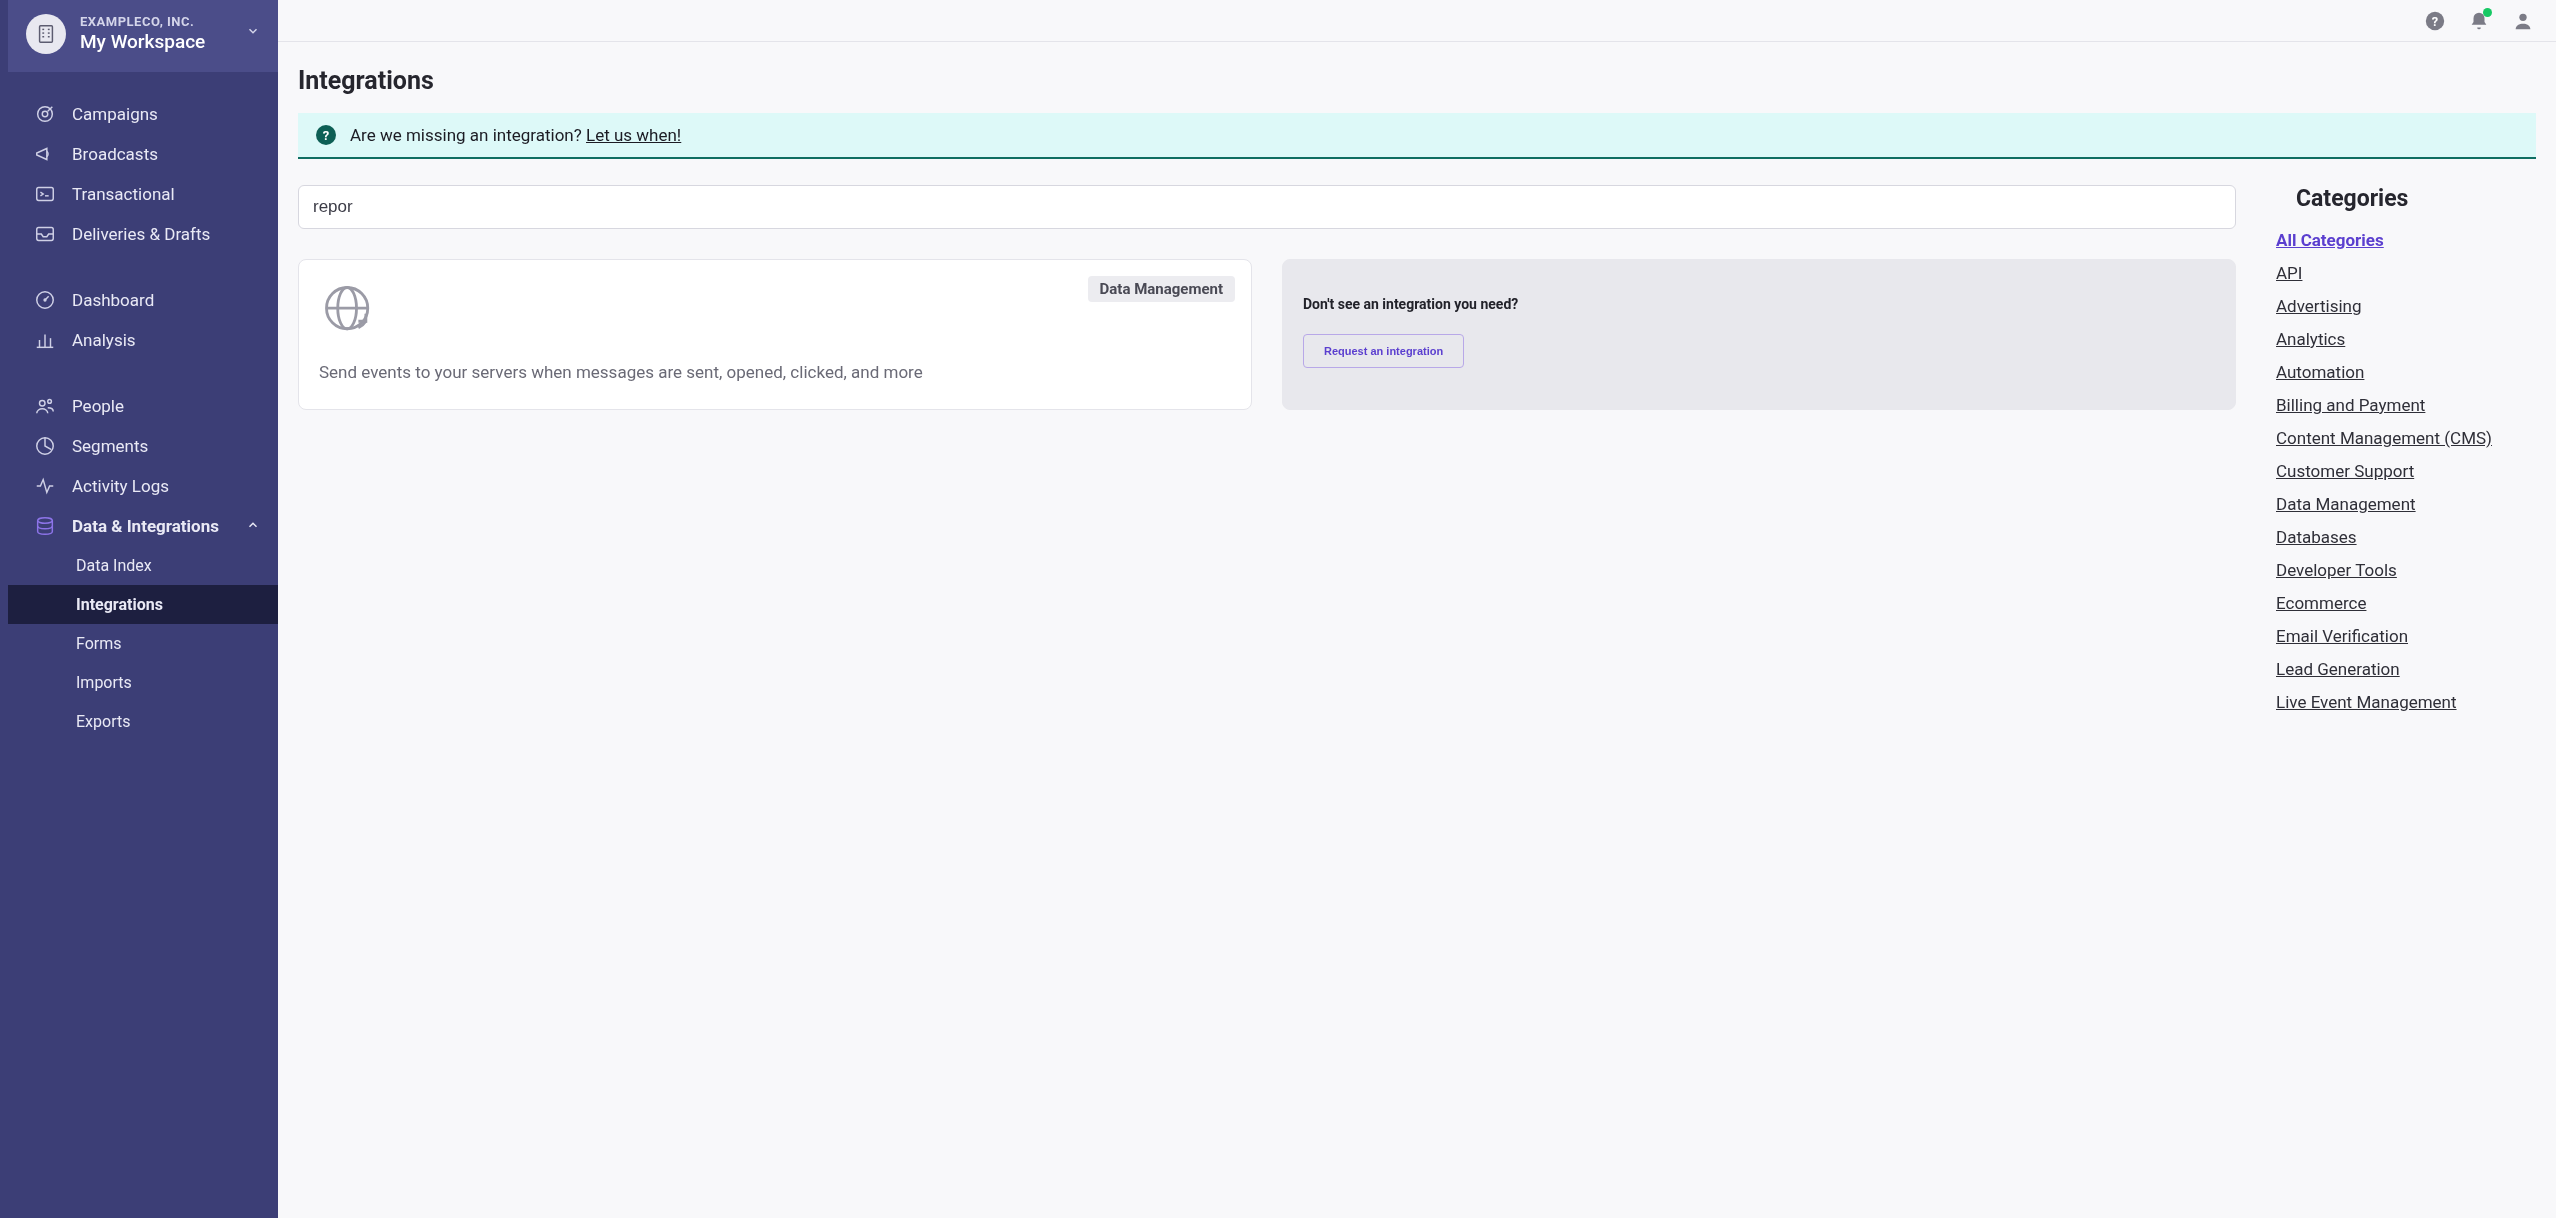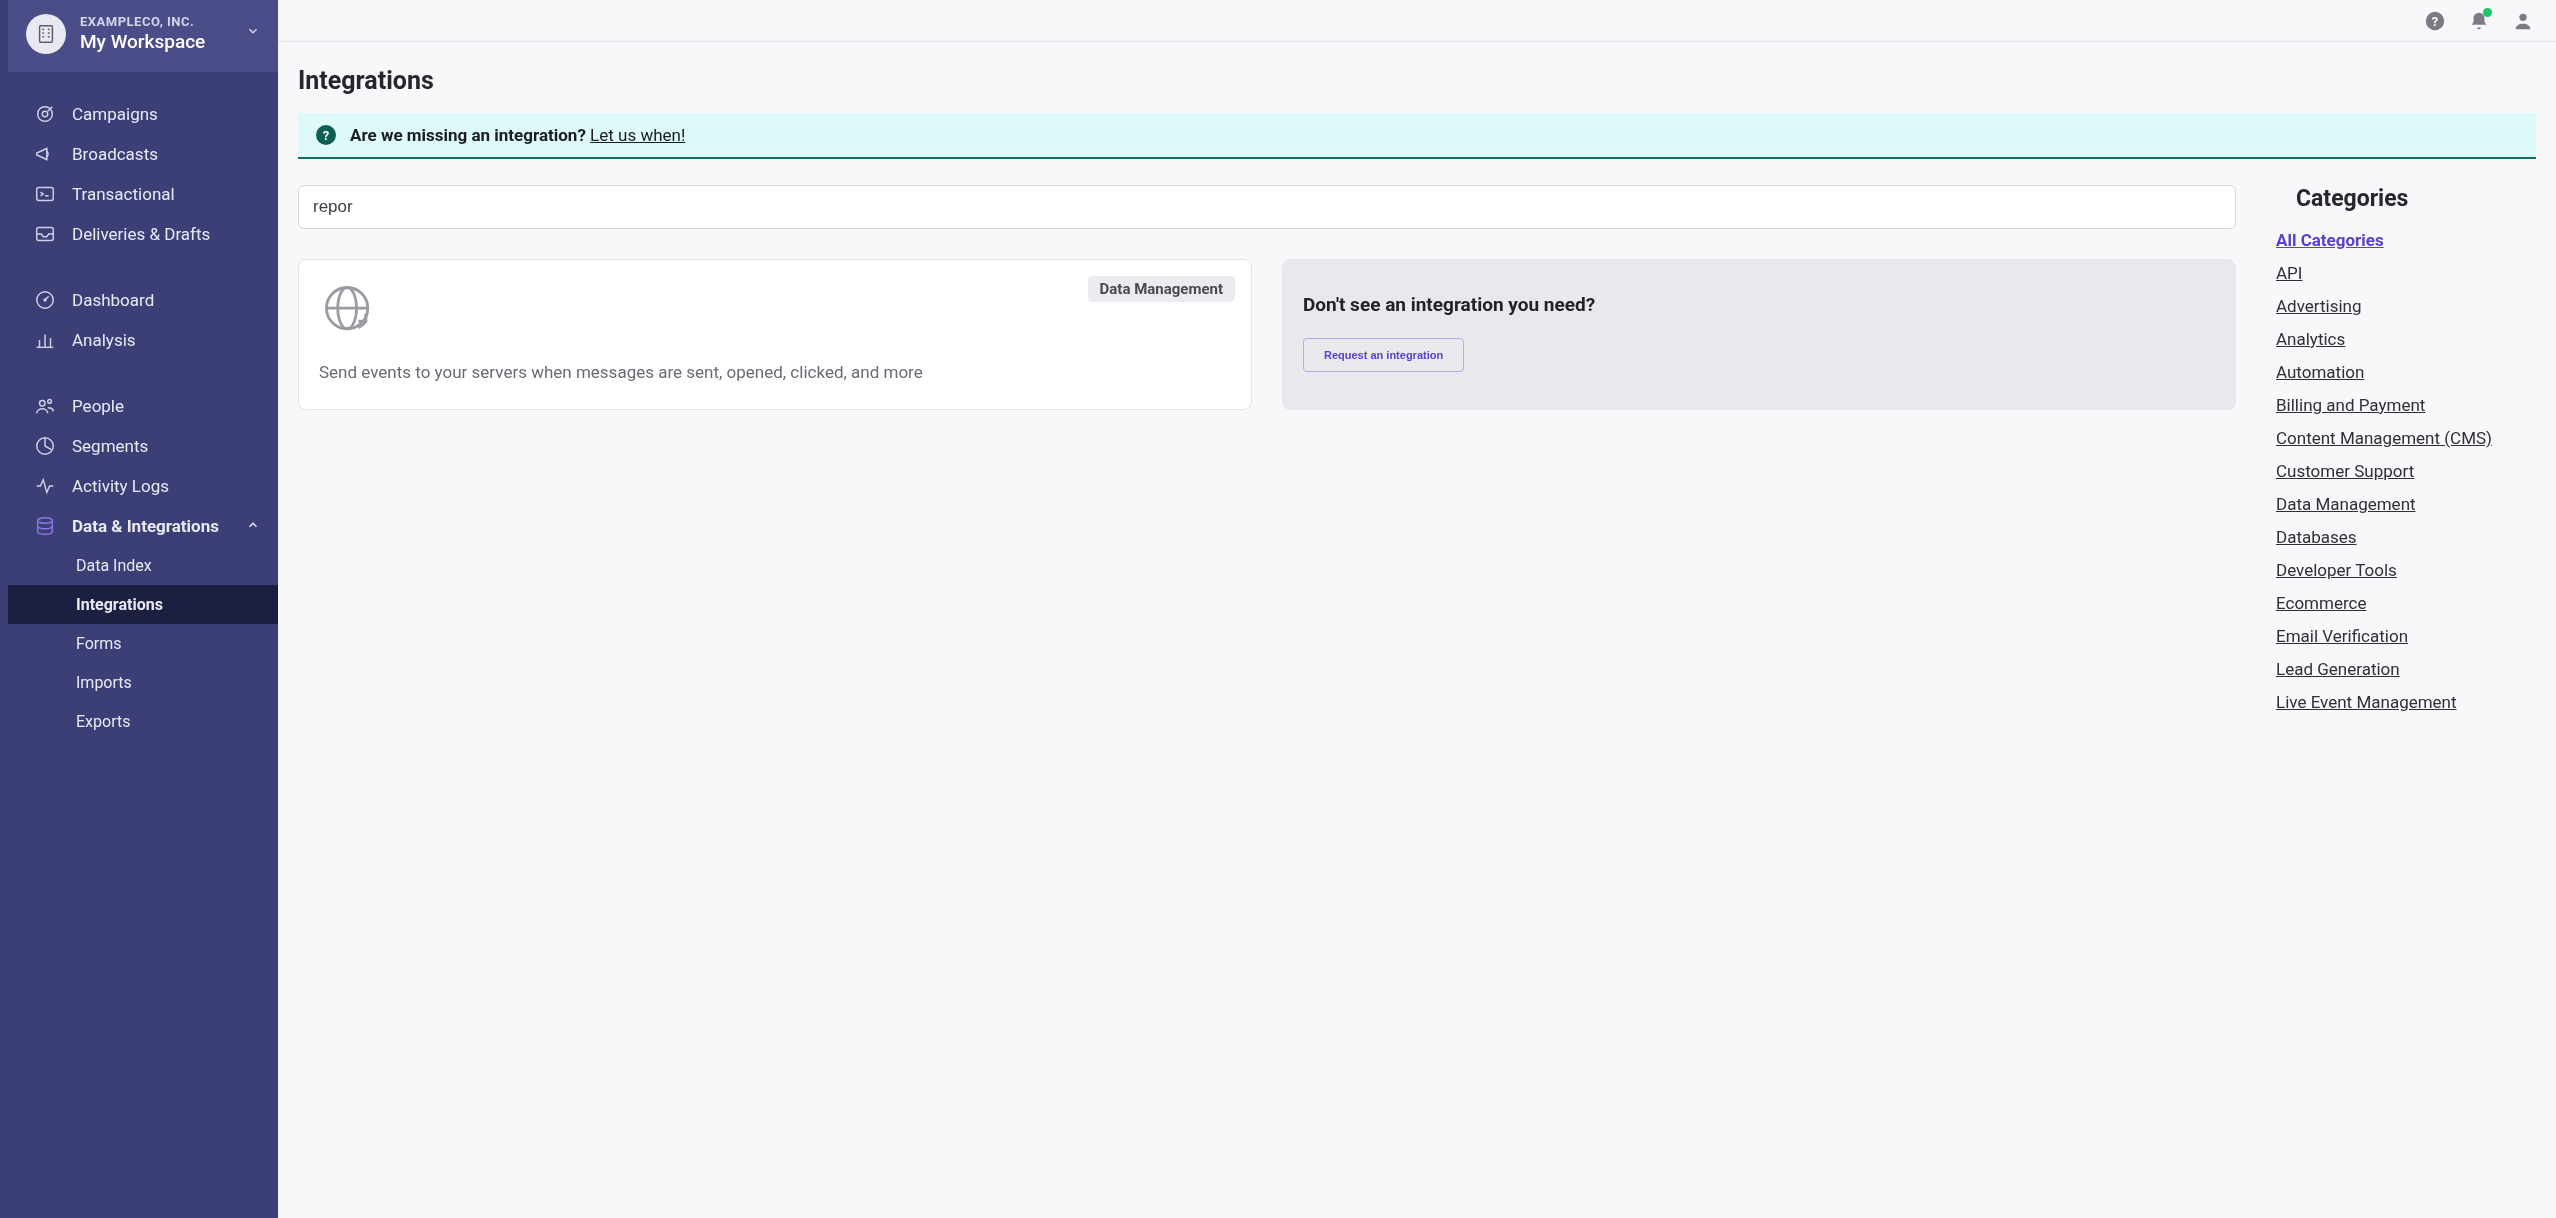--- a/index.html
+++ b/index.html
@@ -125,21 +125,21 @@
     font-size: 17px;
     color: #1c1c24;
     margin-bottom: 26px;
   }
   .banner .banner-icon {
     width: 20px; height: 20px; border-radius: 50%;
     background: #0d5f55; color: #fff;
     display: flex; align-items: center; justify-content: center;
     font-size: 13px; font-weight: 700;
   }
-  .banner strong { font-weight: 700; }
+  .banner strong { font-weight: 400; }
   .banner a { color: #1c1c24; text-decoration: underline; }
 
   .body-row { display: flex; gap: 40px; align-items: flex-start; }
   .left-col { flex: 1; min-width: 0; }
 
   .search-box {
     width: 100%;
     height: 44px;
     border: 1px solid #d7d7df;
     border-radius: 6px;
@@ -172,21 +172,21 @@
   .card .card-icon { margin-bottom: 16px; color: #9b9ba6; }
   .card .card-icon svg { width: 60px; height: 60px; }
   .card h3 { font-size: 22px; font-weight: 700; color: #22222a; margin-bottom: 10px; }
   .card p { font-size: 17px; color: #6a6a76; line-height: 1.45; }
 
   .card.request-card {
     background: #e8e8ed;
     border-color: #e8e8ed;
     display: flex; flex-direction: column; justify-content: center;
   }
-  .card.request-card h3 { font-size: 19px; margin-bottom: 22px; }
+  .card.request-card h3 { font-size: 14px; margin-bottom: 22px; }
   .btn-outline {
     display: inline-block;
     border: 1.5px solid #b8a8e8;
     color: #5b3fcf;
     background: transparent;
     padding: 10px 20px;
     font-size: 11px;
     font-weight: 700;
     border-radius: 4px;
     cursor: pointer;

